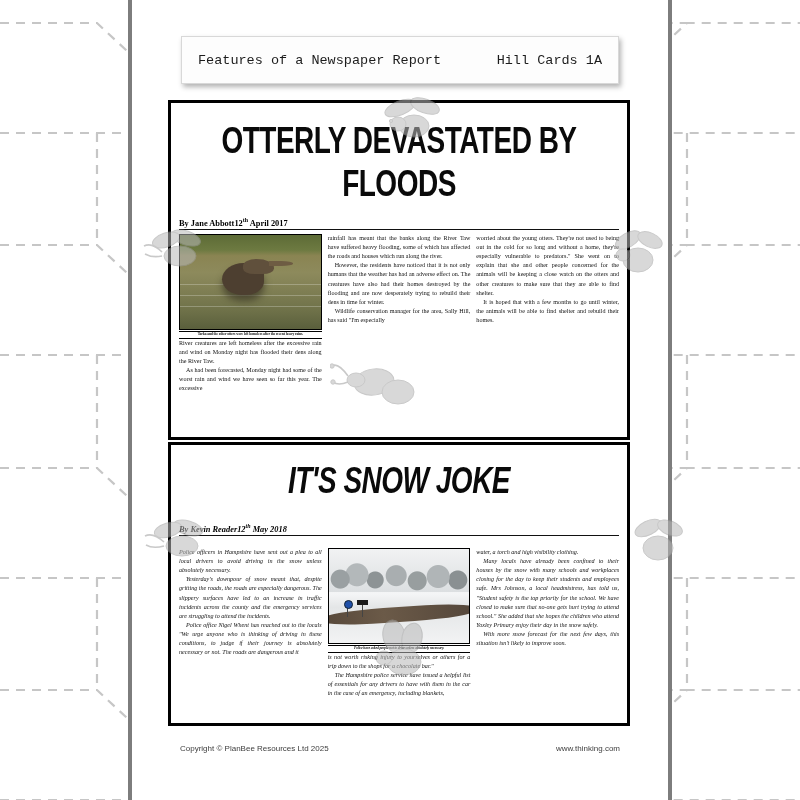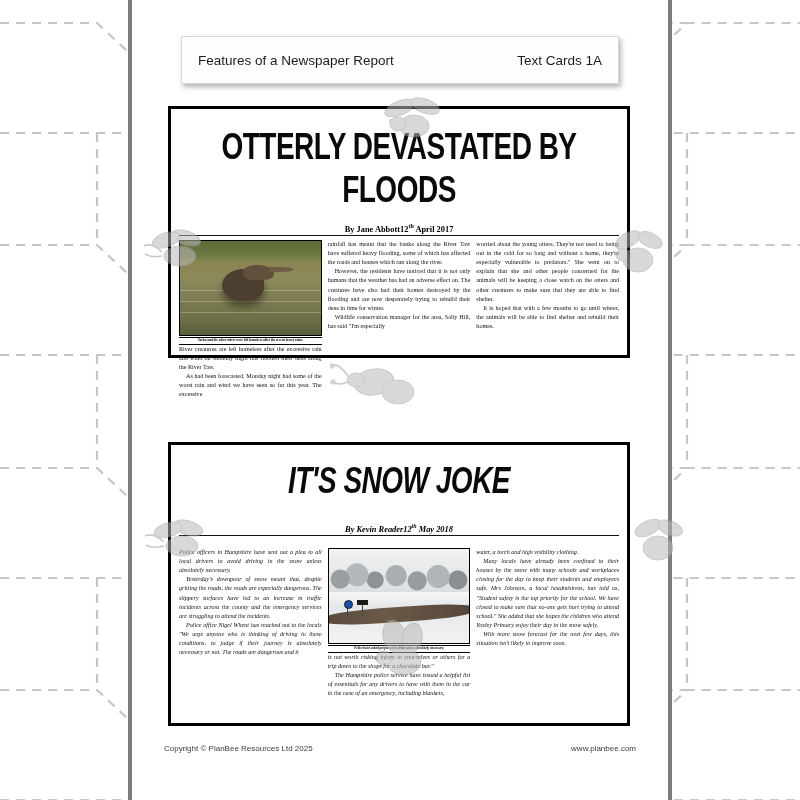--- a/index.html
+++ b/index.html
@@ -24,41 +24,41 @@
   
   #title-bar{
     position:absolute;left:181px;top:36px;width:436px;height:46px;
     background:#fdfdfd;border:1px solid #d8d8d8;
     box-shadow:2px 3px 5px rgba(0,0,0,.30);
     z-index:6;
   }
   #title-bar .inner{
     display:flex;align-items:center;justify-content:space-between;
     height:100%;padding:0 16px;box-sizing:border-box;
-    font-family:Liberation Sans, sans-serif;font-size:13.5px;color:#1c1c1c;
+    font-family:Liberation Mono, monospace;font-size:13.5px;color:#1c1c1c;
   }
 
   
   .card{
     position:absolute;left:168px;width:462px;
     background:#ffffff;border:3px solid #000;box-sizing:border-box;z-index:5;
   }
-  #card-1{top:106px;height:252px;}
+  #card-1{top:100px;height:340px;}
   #card-2{top:442px;height:284px;font-style:italic;}
 
   .headline{
     text-align:center;font-family:"Liberation Sans",sans-serif;
     font-weight:bold;letter-spacing:-0.5px;color:#0a0a0a;
     transform:scaleX(1.0) scaleY(1.35);transform-origin:center top;
   }
   #card-1 .headline{font-size:28px;margin:16px 0 0 0;}
   #card-2 .headline{font-size:28px;margin:14px 0 0 0;}
 
   .byline-row{
-    display:flex;justify-content:center;align-items:flex-end;
+    display:flex;justify-content:flex-start;align-items:flex-end;
     font-size:8.4px;font-weight:bold;font-family:"Liberation Serif",serif;
     border-bottom:1px solid #111;padding-bottom:1px;color:#000;
   }
   #card-1 .byline-row{margin:34px 8px 0 8px;}
   #card-2 .byline-row{margin:32px 8px 8px 8px;}
   .byline-row sup{font-size:6px;}
 
   .cols{display:flex;gap:6px;padding:4px 8px 0 8px;}
   .col{width:33.33%;}
   .col p{
@@ -125,21 +125,21 @@
   .caption{
     font-size:3.6px;font-weight:bold;color:#111;text-align:center;
     border-top:1px solid #000;border-bottom:1px solid #000;
     padding:1px 0;margin-top:1px;line-height:1.1;letter-spacing:-0.1px;
   }
 
   
   #footer{
     position:absolute;left:128px;top:744px;width:544px;
     display:flex;justify-content:space-between;
-    padding:0 36px;box-sizing:border-box;z-index:6;
+    padding:0 52px;box-sizing:border-box;z-index:6;
     font-family:"Liberation Sans",sans-serif;font-size:8px;color:#3d3d3d;text-align:center;
   }
 
   
   .bee{position:absolute;z-index:7;pointer-events:none;opacity:.55;}
 </style>
 </head>
 <body>
 
 <svg id="hex-bg" viewBox="0 0 800 800" xmlns="http://www.w3.org/2000/svg">
@@ -178,21 +178,21 @@
     <path d="M451 578 L569 468 L687 468"></path>
     <path d="M451 800 L569 690 L687 690"></path>
   </g>
 </svg>
 
 <div id="page-sheet"></div>
 
 <div id="title-bar">
   <div class="inner">
     <span>Features of a Newspaper Report</span>
-    <span>Text Cards 1A</span>
+    <span>Hill Cards 1A</span>
   </div>
 </div>
 
 <div class="card" id="card-1">
   <div class="headline">OTTERLY DEVASTATED BY FLOODS</div>
 
   <div class="byline-row">
     <span>By Jane Abbott</span>
     <span><span>12</span><sup>th</sup><span> April 2017</span></span>
   </div>
@@ -327,14 +327,14 @@
   <g fill="#b9b9b9" stroke="#9d9d9d" stroke-width="1">
     <ellipse cx="34" cy="18" rx="11" ry="16" transform="rotate(-10 34 18)"></ellipse>
     <ellipse cx="52" cy="20" rx="10" ry="15" transform="rotate(12 52 20)"></ellipse>
     <ellipse cx="44" cy="44" rx="17" ry="13"></ellipse>
     <ellipse cx="24" cy="40" rx="8" ry="7"></ellipse>
   </g>
 </svg>
 
 <div id="footer">
   <span>Copyright © PlanBee Resources Ltd 2025</span>
-  <span>www.planbee.com</span>
+  <span>www.thinking.com</span>
 </div>
 
 </body></html>

